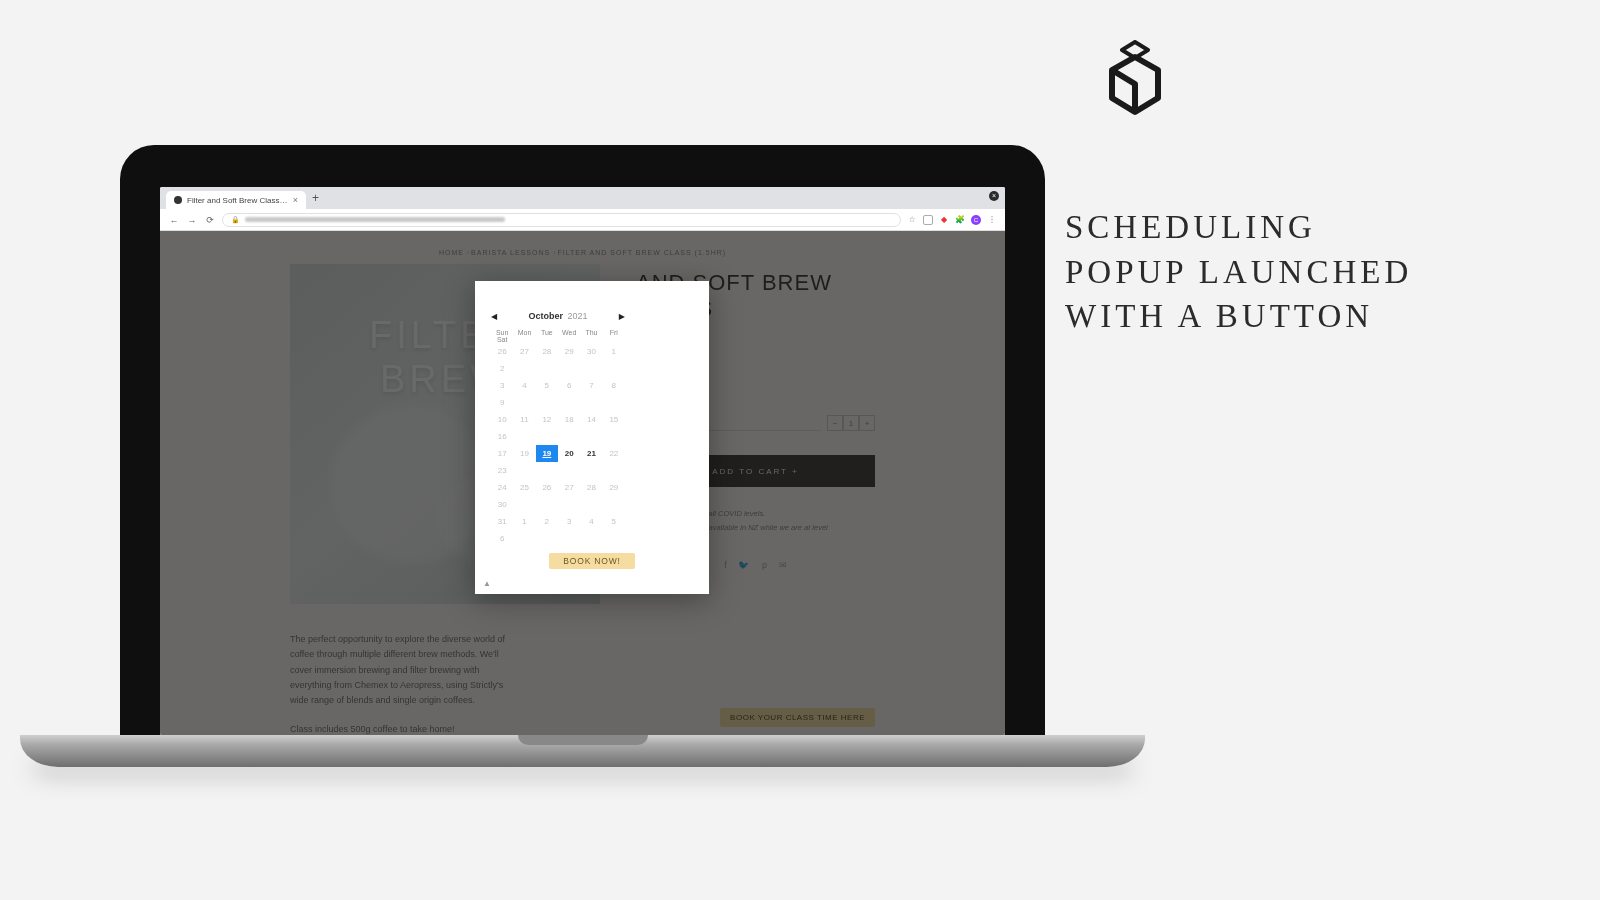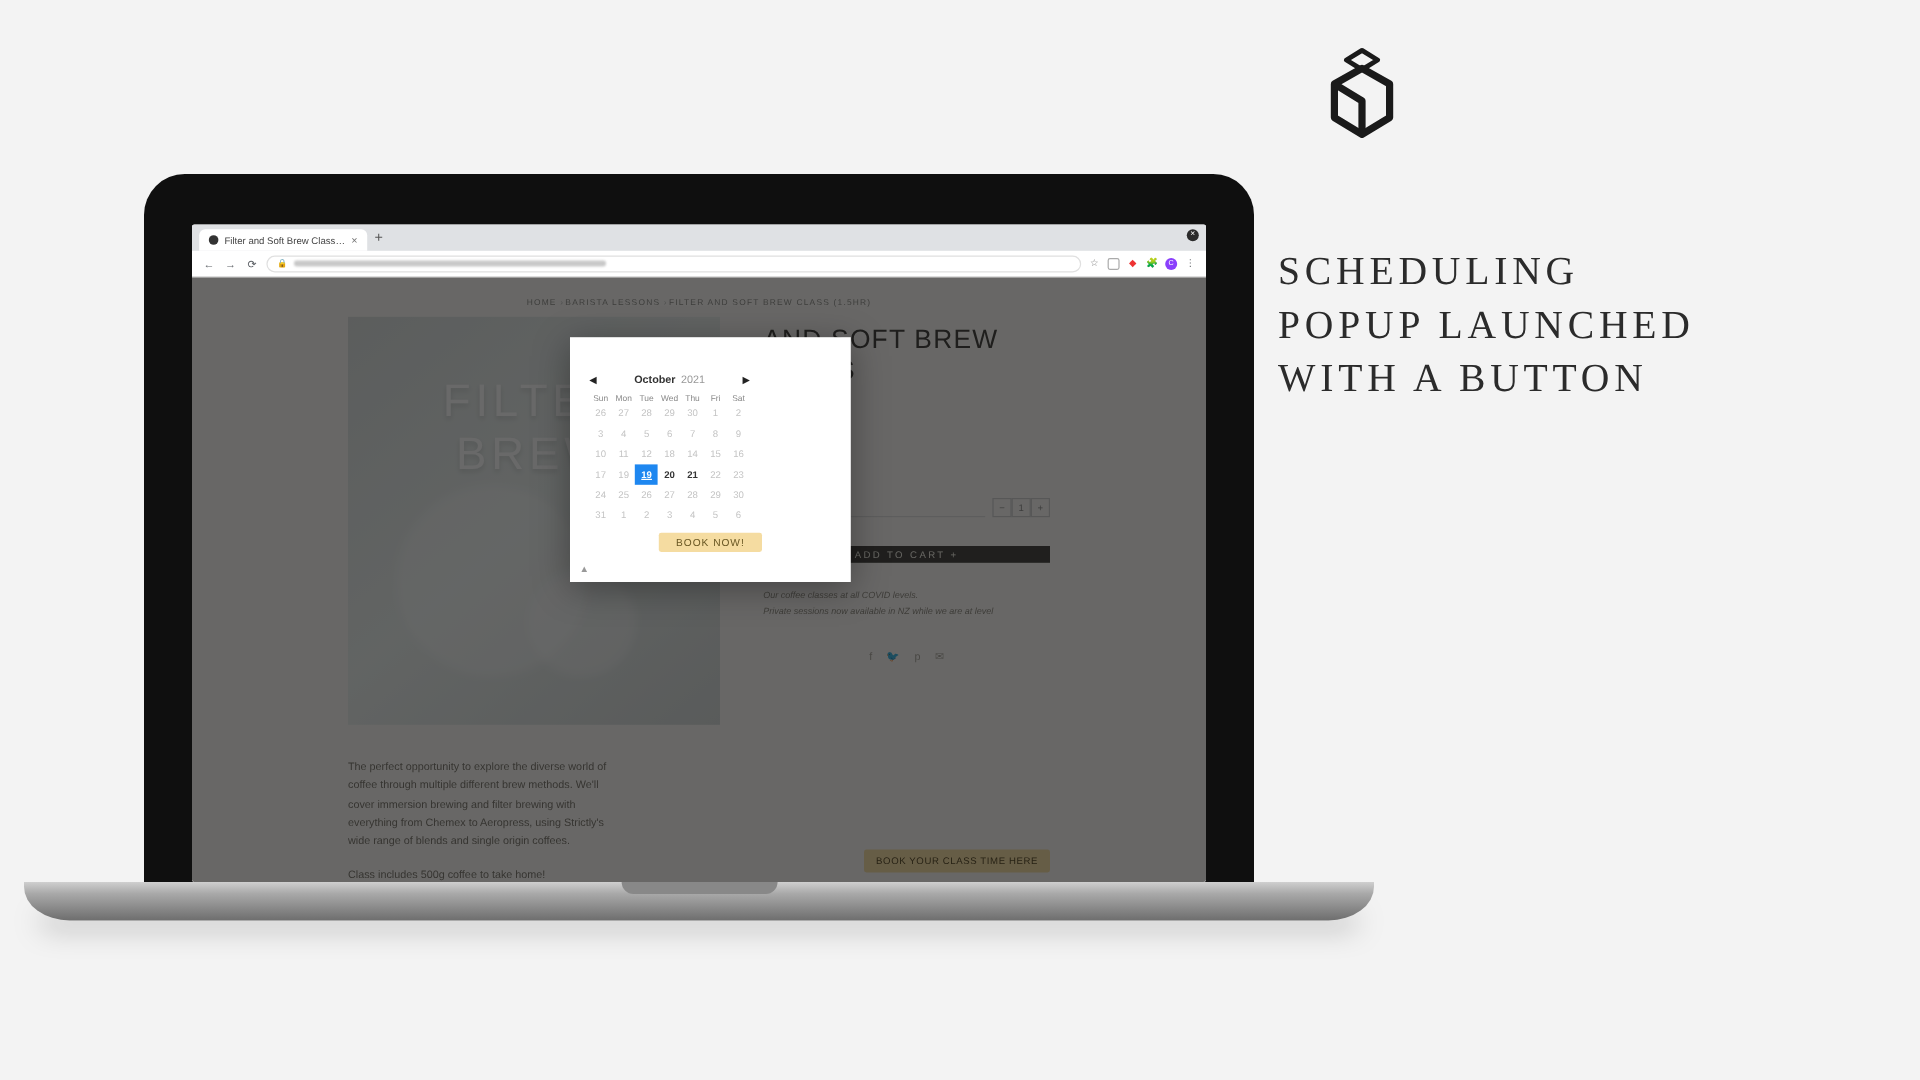--- a/index.html
+++ b/index.html
@@ -49,41 +49,41 @@
   .product-img { width: 310px; height: 340px; position: relative; background: linear-gradient(140deg, #d9dedd 0%, #e9efed 50%, #d3d8d7 100%); overflow: hidden; }
   .product-img .imgtext { position: absolute; top: 50px; left: 0; right: 0; text-align: center; font-family: Impact, "Arial Black", sans-serif; font-size: 38px; letter-spacing: 4px; color: rgba(255,255,255,0.9); text-shadow: 0 2px 4px rgba(0,0,0,0.12); line-height: 1.15; }
   .product-img .blob { position:absolute; border-radius:50%; background:rgba(255,255,255,0.35); filter: blur(4px); }
 
   .product-info { flex: 1; padding-top: 6px; }
   .ptitle { font-family: "Arial Black", Impact, sans-serif; font-size: 22px; letter-spacing: 1px; color: #3a3935; line-height: 1.2; text-transform: uppercase; }
   .price { margin-top: 30px; font-size: 12px; color: #4a4a46; letter-spacing: 1px; }
   .opt-row { display: flex; gap: 6px; margin-top: 22px; align-items: center; }
   .qty { display:flex; }
   .qty span { width: 16px; height: 16px; border: 1px solid #ccc; font-size: 8px; display:flex; align-items:center; justify-content:center; color: #888; }
-  .addcart { display:block; width: 100%; height: 14px; background: #3d3c38; color: #f2efe6; font-size: 8px; letter-spacing: 2px; text-transform: uppercase; margin-top: 24px; display:flex; align-items:center; justify-content:center; }
+  .addcart { display:block; width: 100%; height: 32px; background: #3d3c38; color: #f2efe6; font-size: 8px; letter-spacing: 2px; text-transform: uppercase; margin-top: 24px; display:flex; align-items:center; justify-content:center; }
   .fineprint { font-size: 7.5px; color: #8c887f; margin-top: 20px; line-height: 1.8; font-style: italic; }
   .shareicons { display:flex; gap: 12px; margin-top: 26px; color: #a8a49b; font-size: 9px; justify-content:center; }
 
   .desc { padding: 28px 130px 0; font-size: 9px; color: #767269; line-height: 1.7; max-width: 480px; }
   .desc p + p { margin-top: 14px; }
 
   .book-cta { position: absolute; right: 130px; bottom: 8px; background: #f5dca1; color: #514420; font-size: 8px; letter-spacing: 0.5px; padding: 5px 10px; border-radius: 2px; text-transform: uppercase; }
 
   
   .modal { position: absolute; left: 315px; top: 50px; width: 234px; background: #fff; box-shadow: 0 6px 28px rgba(0,0,0,0.35); font-size: 9px; color: #333; }
   .modal-inner { padding: 16px 16px 10px; }
   .modal h2 { font-family: "Arial Black", Impact, sans-serif; font-size: 15px; letter-spacing: 0.3px; color: #222; line-height: 1.25; font-weight: 800; text-transform: uppercase; }
 
   .sched { display: flex; gap: 10px; margin-top: 14px; }
   .cal { flex: 0 0 134px; }
   .calhdr { display: flex; align-items: center; justify-content: space-between; font-size: 9px; }
   .calhdr .arrow { font-size: 8px; color: #222; }
   .calhdr .mth { font-weight: 600; }
   .calhdr .yr { color: #999; margin-left: 2px; }
-  .dow, .wk { display: grid; grid-template-columns: repeat(7, 1fr); text-align: center; }
+  .dow, .wk { display: grid; grid-template-columns: repeat(6, 1fr); text-align: center; }
   .dow { font-size: 7px; color: #888; margin-top: 8px; }
   .wk span { font-size: 8px; height: 17px; line-height: 17px; color: #c4c4c4; }
   .wk span.avail { color: #333; font-weight: 700; }
   .wk span.sel { background: #1e87f0; color: #fff; font-weight: 600; border-radius: 0; text-decoration: underline; }
 
   .slots { flex: 1; display: flex; flex-direction: column; gap: 4px; }
   .slot { border: 1px solid #ddd; border-radius: 2px; font-size: 8px; padding: 3px 6px; color: #444; }
 
   .fields { margin-top: 12px; }
   .field { font-size: 8.5px; color: #666; padding: 4px 0; }

